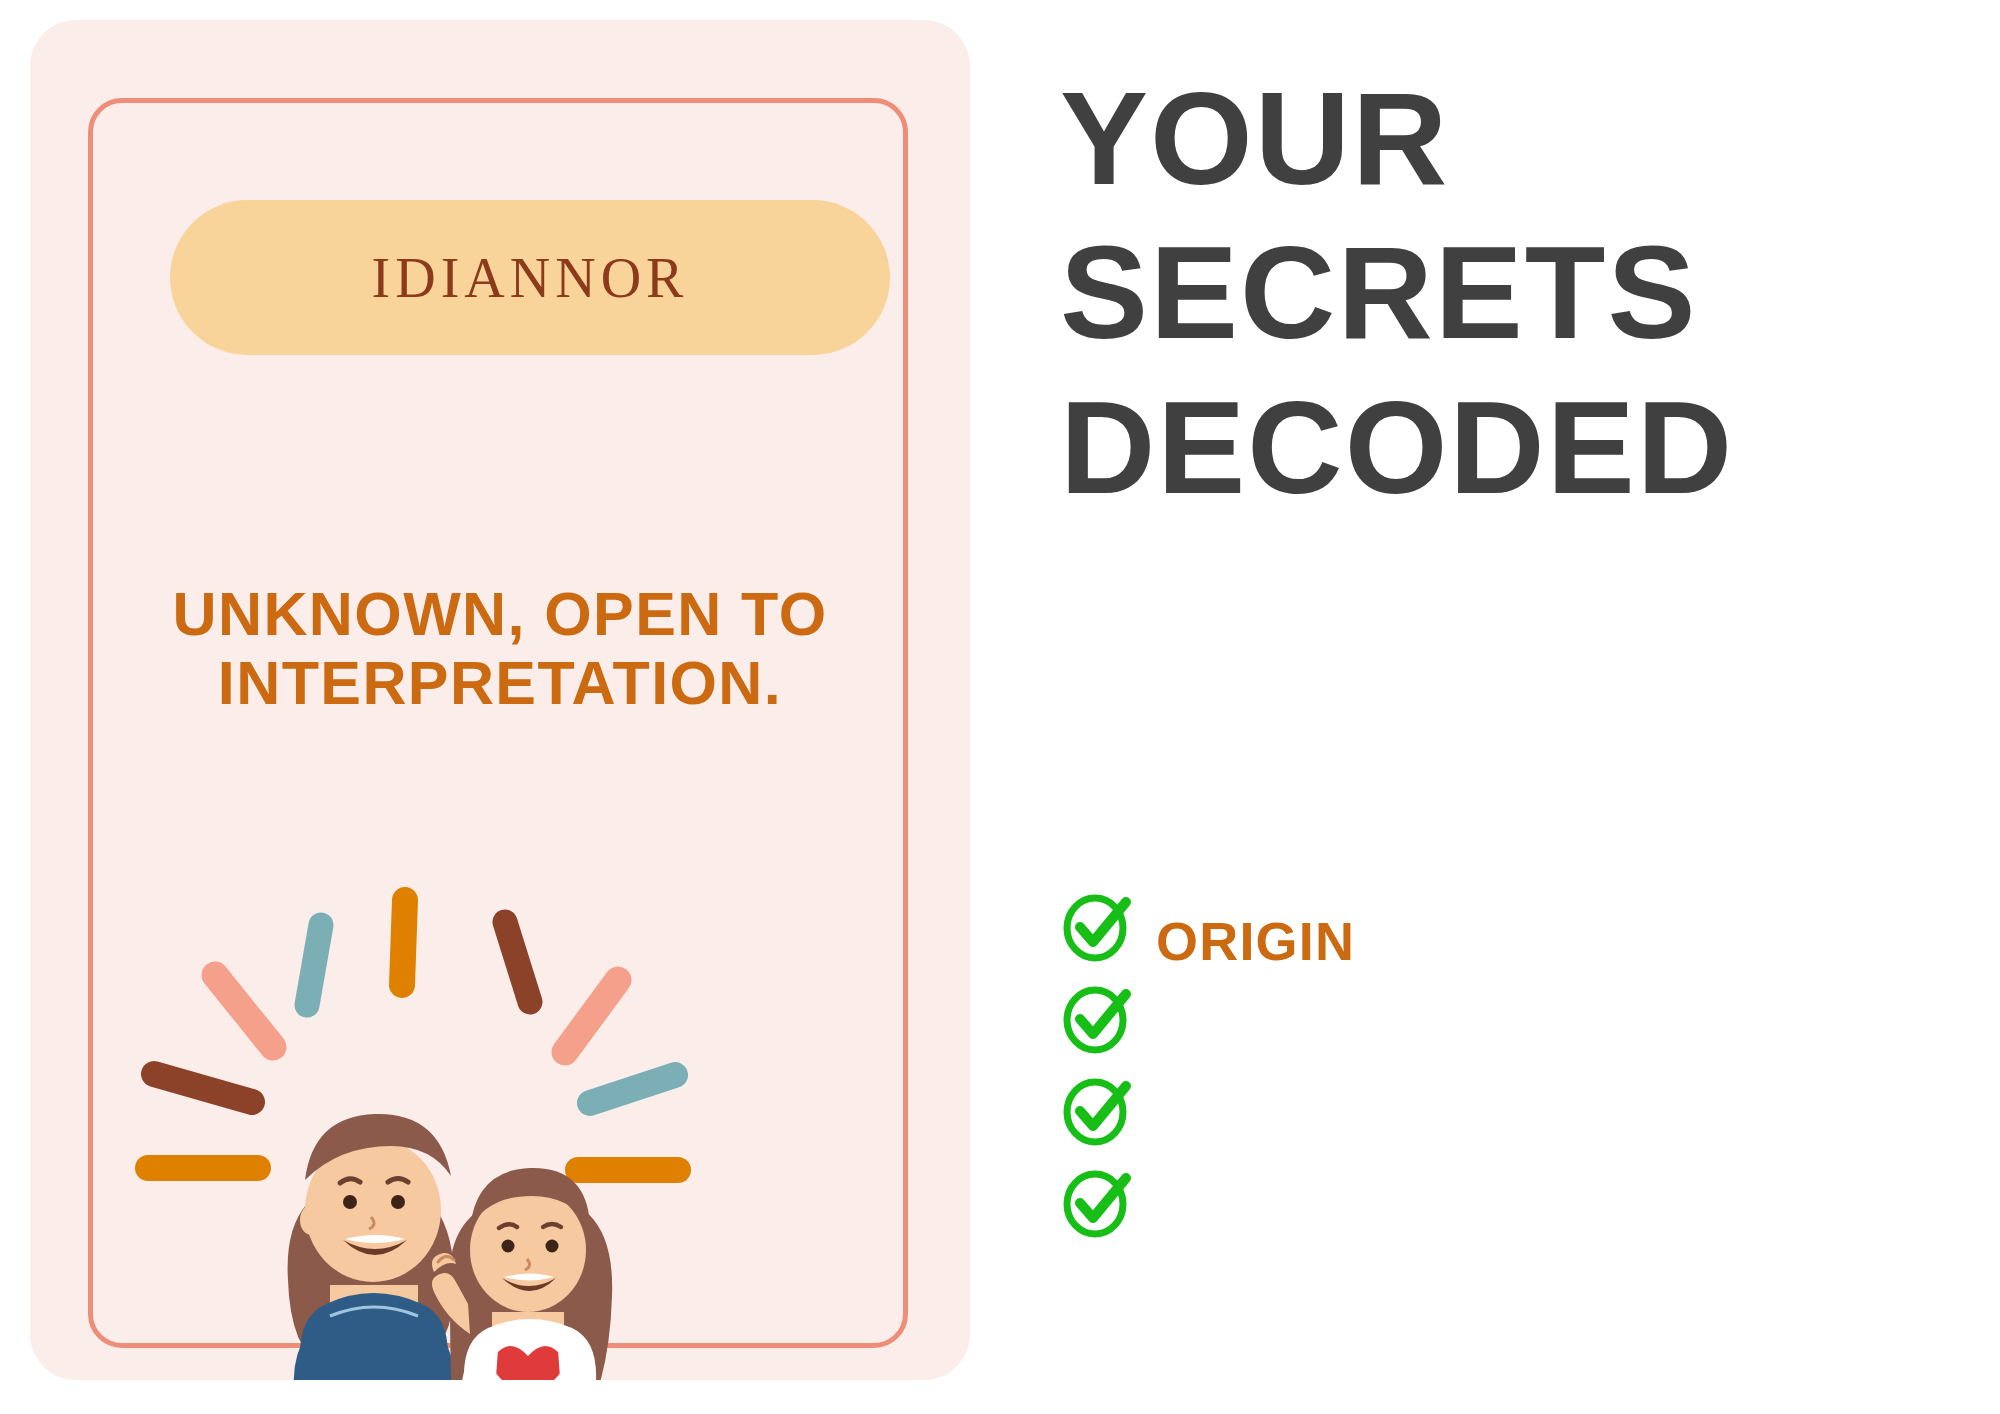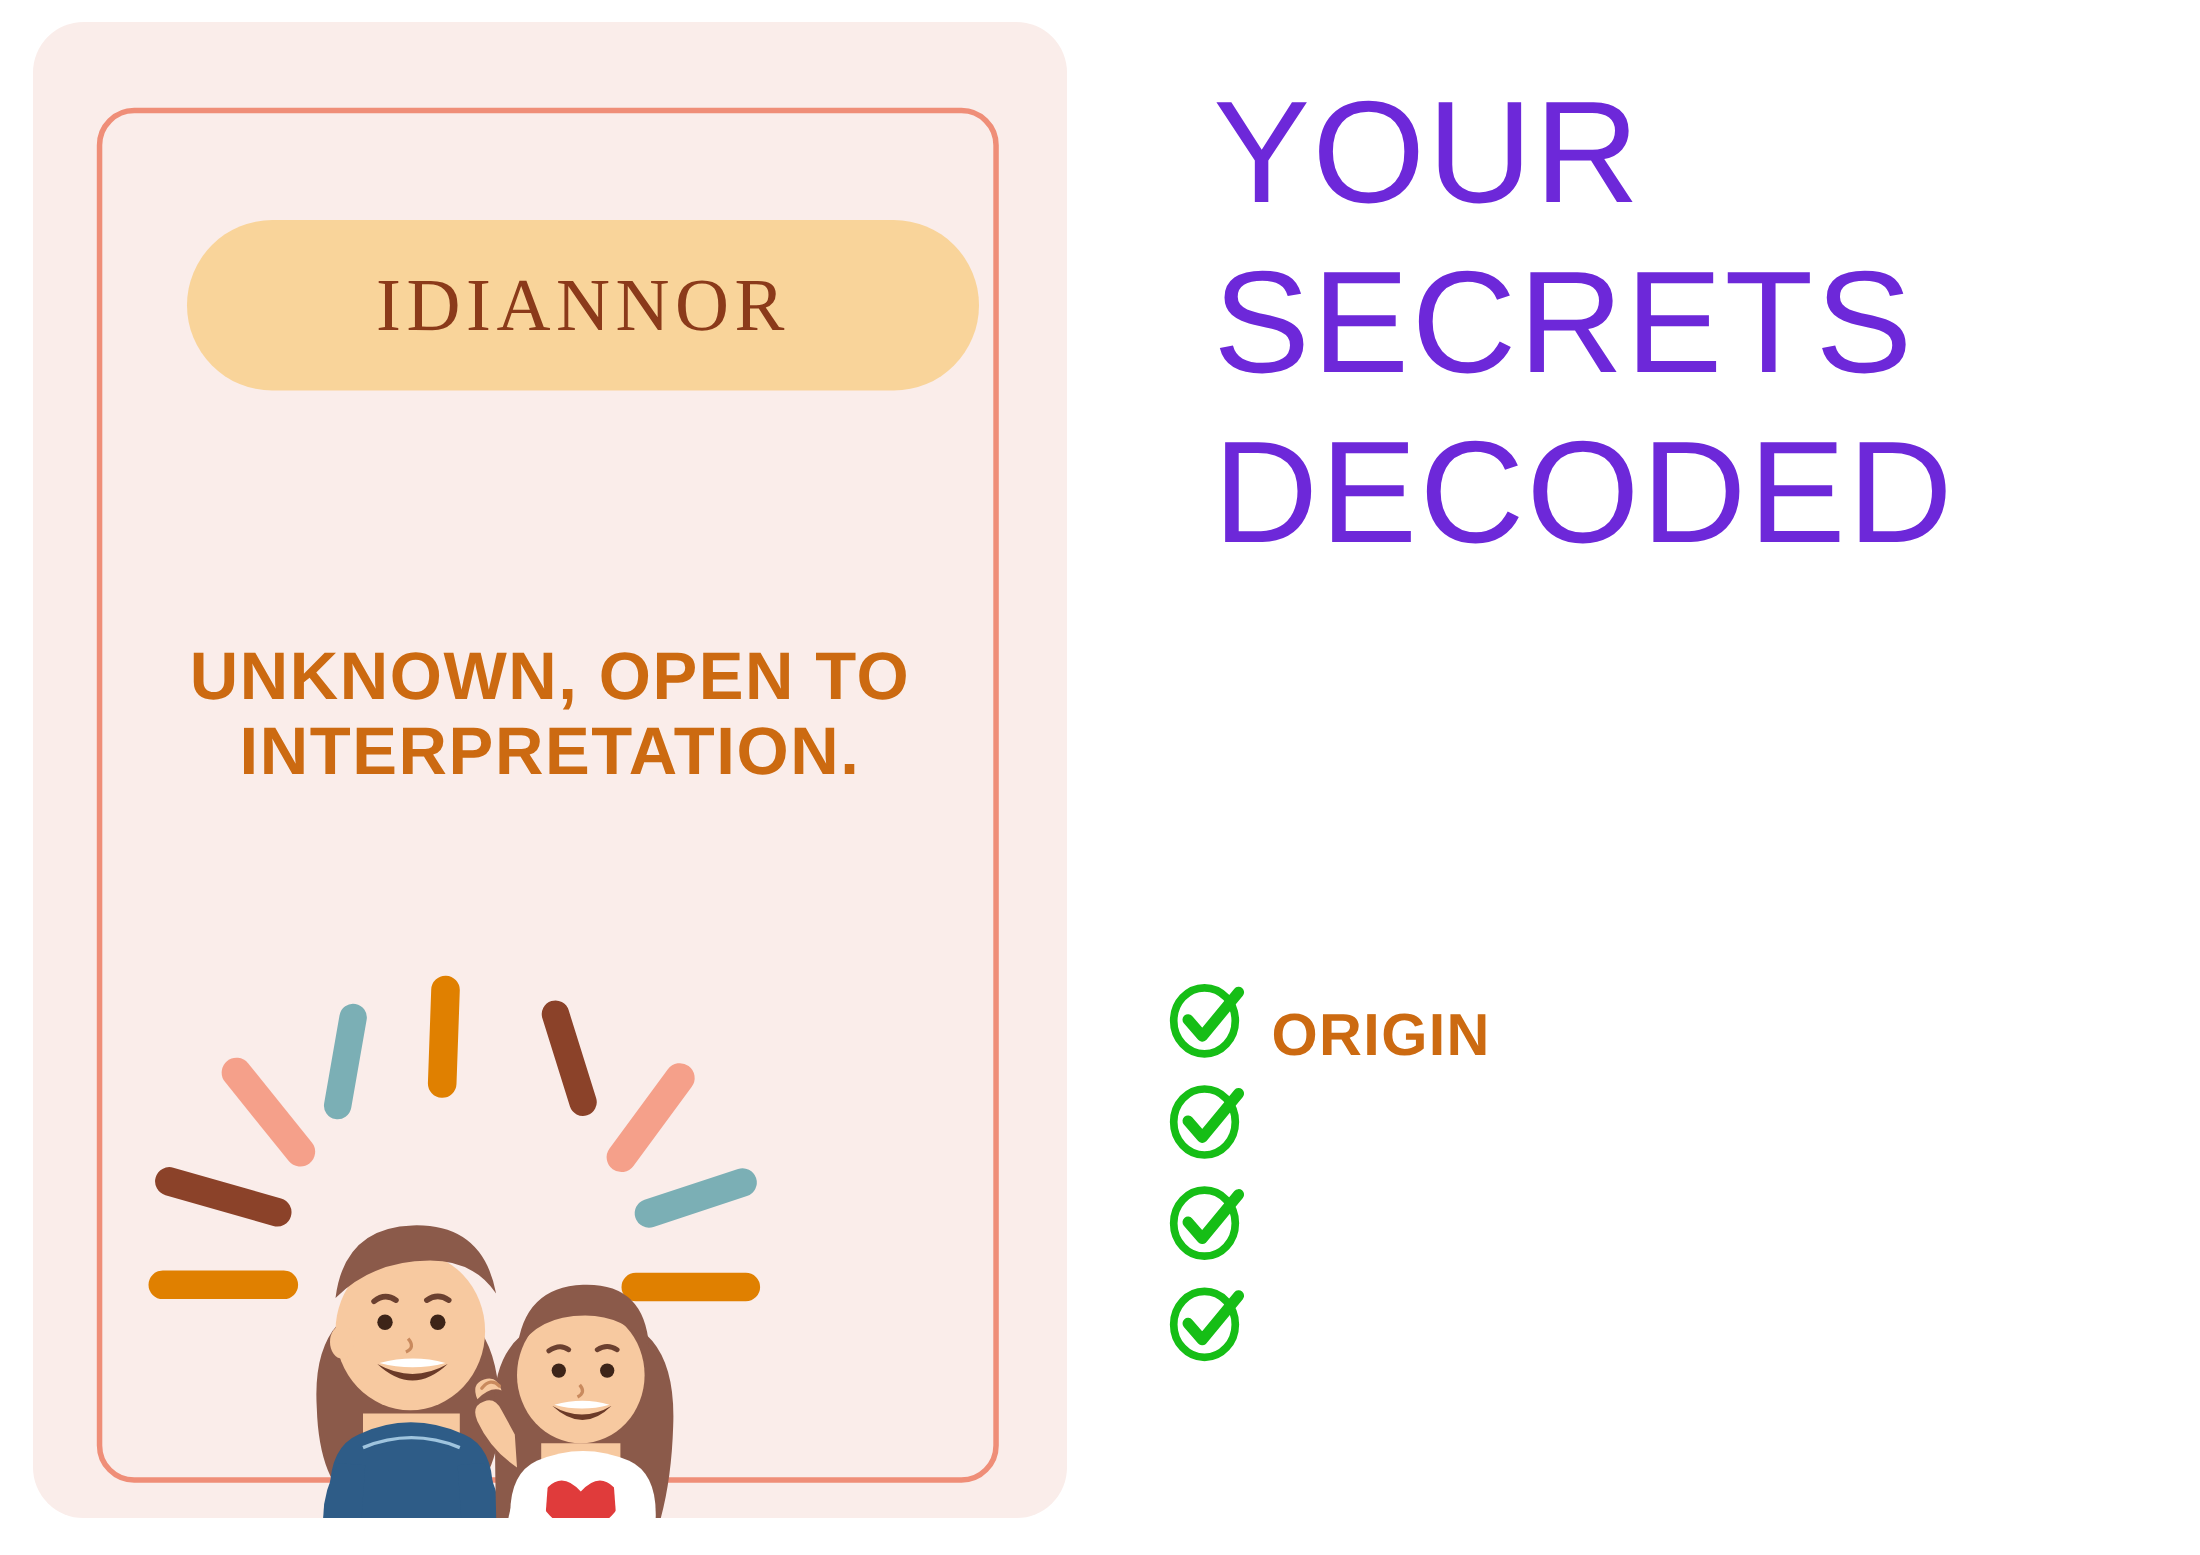--- a/index.html
+++ b/index.html
@@ -28,21 +28,21 @@
   }
   .name-badge {
     position: absolute; left: 140px; top: 180px;
     width: 720px; height: 155px;
     background: #F9D49A;
     border-radius: 78px;
     display: flex; align-items: center; justify-content: center;
   }
   .name-badge-text {
     font-family: "Liberation Serif", serif;
-    font-size: 68px;
+    font-size: 56px;
     letter-spacing: 5px;
     color: #8B3A1A;
     white-space: nowrap;
   }
   .card-subtitle {
     position: absolute; left: 120px; top: 560px;
     width: 700px;
     text-align: center;
     font-size: 61px;
     font-weight: bold;
@@ -57,27 +57,26 @@
   .illus svg { display: block; width: 100%; height: 100%; }
 
   
   .right { position: absolute; left: 1030px; top: 0; width: 970px; height: 1414px; }
   .headline {
     position: absolute; left: 30px; top: 62px;
     width: 920px;
   }
   .headline-line {
     font-size: 132px;
-    font-weight: normal;
-    color: #6d28d9;
+    font-weight: bold;
+    color: #404040;
     letter-spacing: 2px;
     line-height: 1.17;
     text-transform: uppercase;
     white-space: nowrap;
-    margin-left: 43px;
   }
   .checklist { position: absolute; left: 30px; top: 880px; width: 930px; }
   .check-row {
     display: flex; align-items: center;
     height: 92px;
   }
   .check-icon { width: 78px; height: 72px; flex: 0 0 78px; margin-right: 18px; }
   .check-icon svg { display: block; width: 100%; height: 100%; }
   .check-label {
     font-size: 54px;

